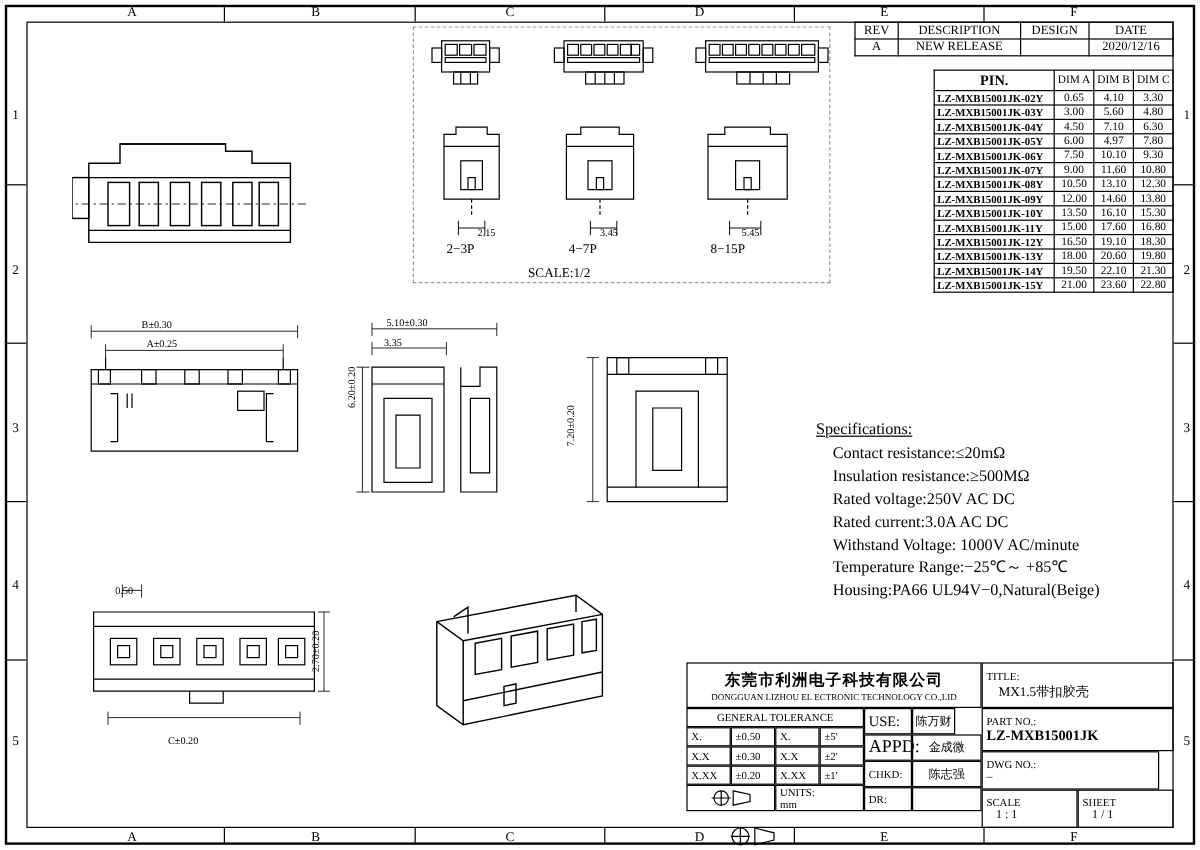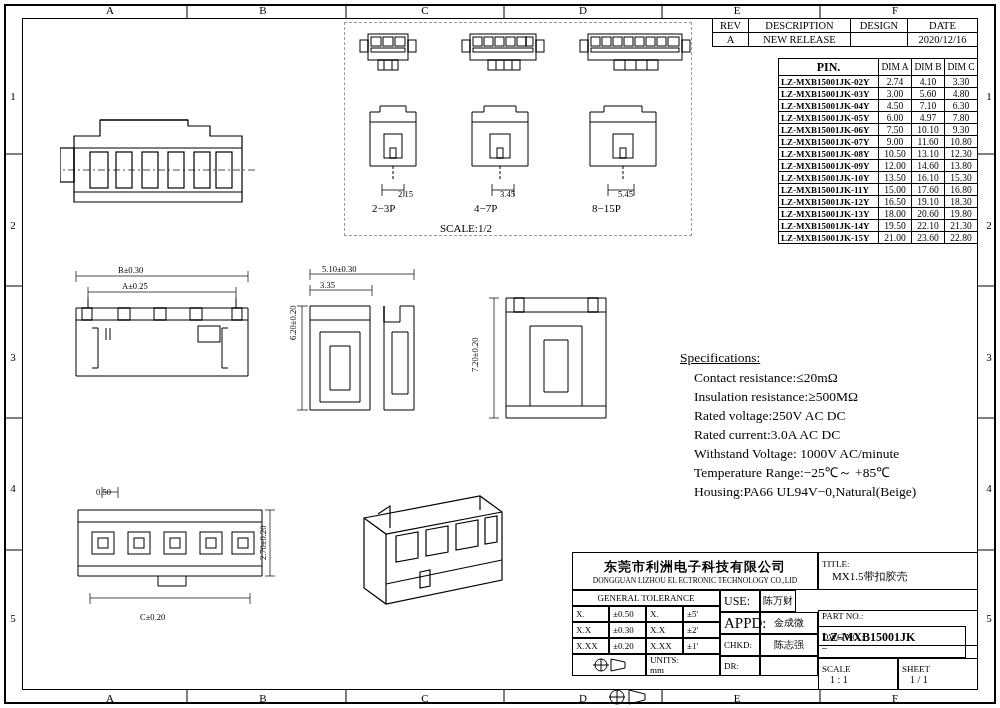--- a/index.html
+++ b/index.html
@@ -383,21 +383,21 @@
     <table>
       <tbody>
           <tr>
         <th>PIN.</th>
         <th style="width:30px;font-size:9.5px;font-weight:normal;">DIM A</th>
         <th style="width:30px;font-size:9.5px;font-weight:normal;">DIM B</th>
         <th style="width:30px;font-size:9.5px;font-weight:normal;">DIM C</th>
       </tr>
       <tr>
             <td class="nm">LZ-MXB15001JK-02Y</td>
-            <td>2.74</td>
+            <td>0.65</td>
             <td>4.10</td>
             <td>3.30</td>
           </tr>
       <tr>
             <td class="nm">LZ-MXB15001JK-03Y</td>
             <td>3.00</td>
             <td>5.60</td>
             <td>4.80</td>
           </tr>
       <tr>
@@ -530,21 +530,21 @@
     <div class="cell ctr" style="left:188px;top:60px;width:58px;height:22px;font-size:10px;">金成微</div>
     <div class="cell" style="left:148px;top:82px;width:40px;height:22px;padding-left:3px;font-size:9px;">CHKD:</div>
     <div class="cell ctr" style="left:188px;top:82px;width:58px;height:22px;font-size:10px;">陈志强</div>
     <div class="cell" style="left:148px;top:104px;width:40px;height:20px;padding-left:3px;font-size:9px;">DR:</div>
     <div class="cell ctr" style="left:188px;top:104px;width:58px;height:20px;font-size:10px;"></div>
 
     <div class="cell" style="left:246px;top:0;width:160px;height:38px;flex-direction:column;align-items:flex-start;justify-content:center;padding-left:3px;">
       <span style="font-size:9px;">TITLE:</span>
       <span style="font-size:11px;padding-left:10px;">MX1.5带扣胶壳</span>
     </div>
-    <div class="cell" style="left:246px;top:38px;width:160px;height:36px;flex-direction:column;align-items:flex-start;justify-content:space-between;padding-left:3px;margin-top:20px;">
+    <div class="cell" style="left:246px;top:38px;width:160px;height:36px;flex-direction:column;align-items:flex-start;justify-content:center;padding-left:3px;">
       <span style="font-size:9px;">PART NO.:</span>
       <span style="font-size:12px;font-weight:bold;">LZ-MXB15001JK</span>
     </div>
     <div class="cell" style="left:246px;top:74px;width:148px;height:32px;flex-direction:column;align-items:flex-start;justify-content:center;padding-left:3px;">
       <span style="font-size:9px;">DWG NO.:</span>
       <span style="font-size:10px;">–</span>
     </div>
     <div class="cell" style="left:246px;top:106px;width:80px;height:32px;flex-direction:column;align-items:flex-start;justify-content:center;padding-left:3px;">
       <span style="font-size:9px;">SCALE</span>
       <span style="font-size:10px;padding-left:8px;">1 : 1</span>

